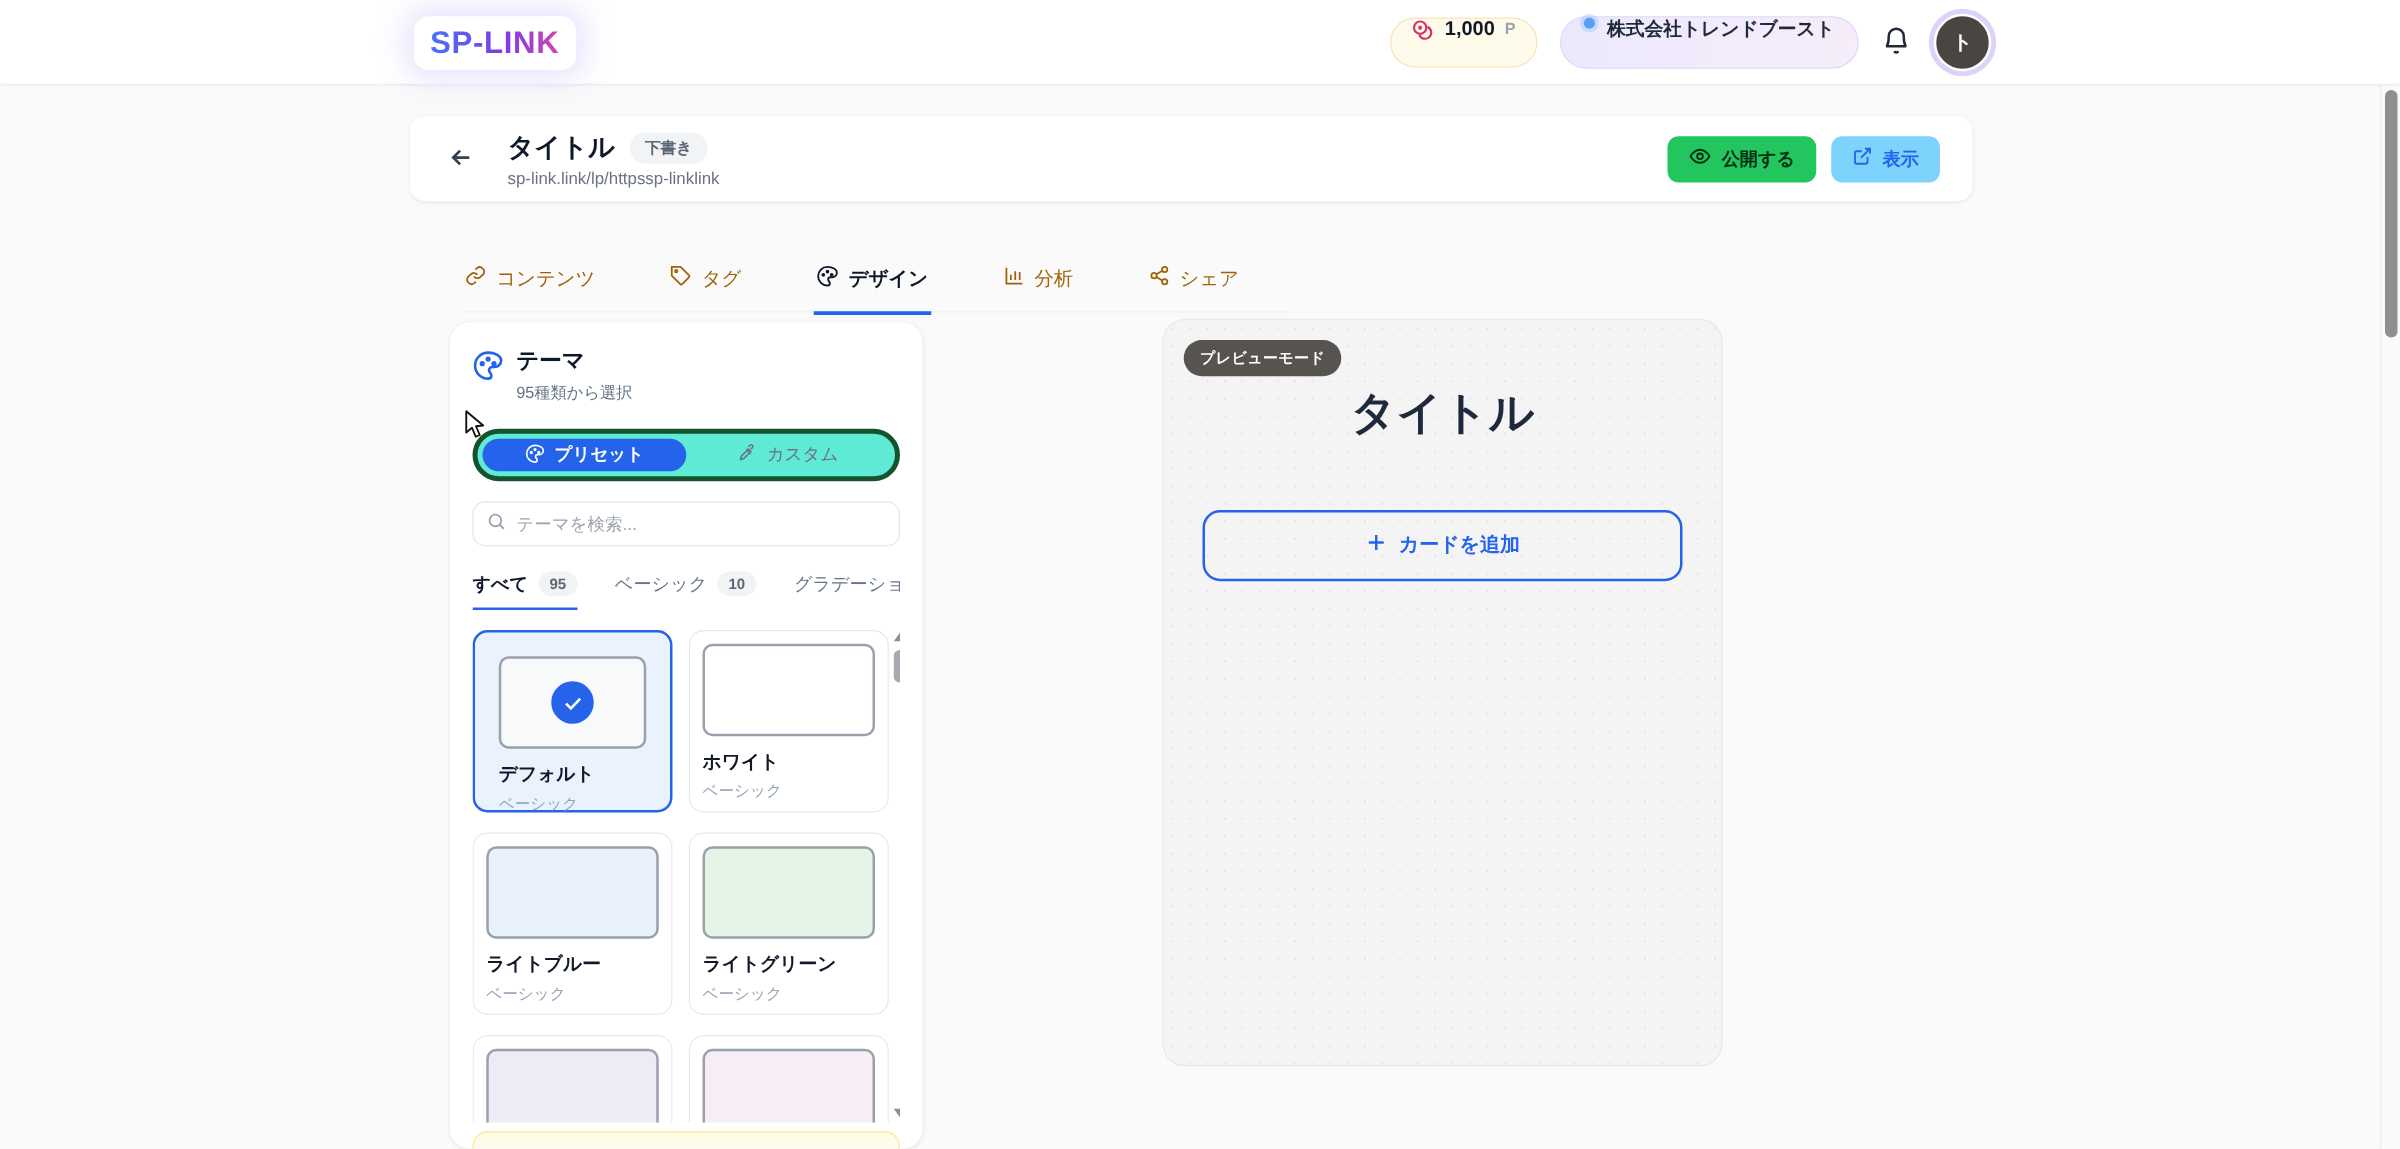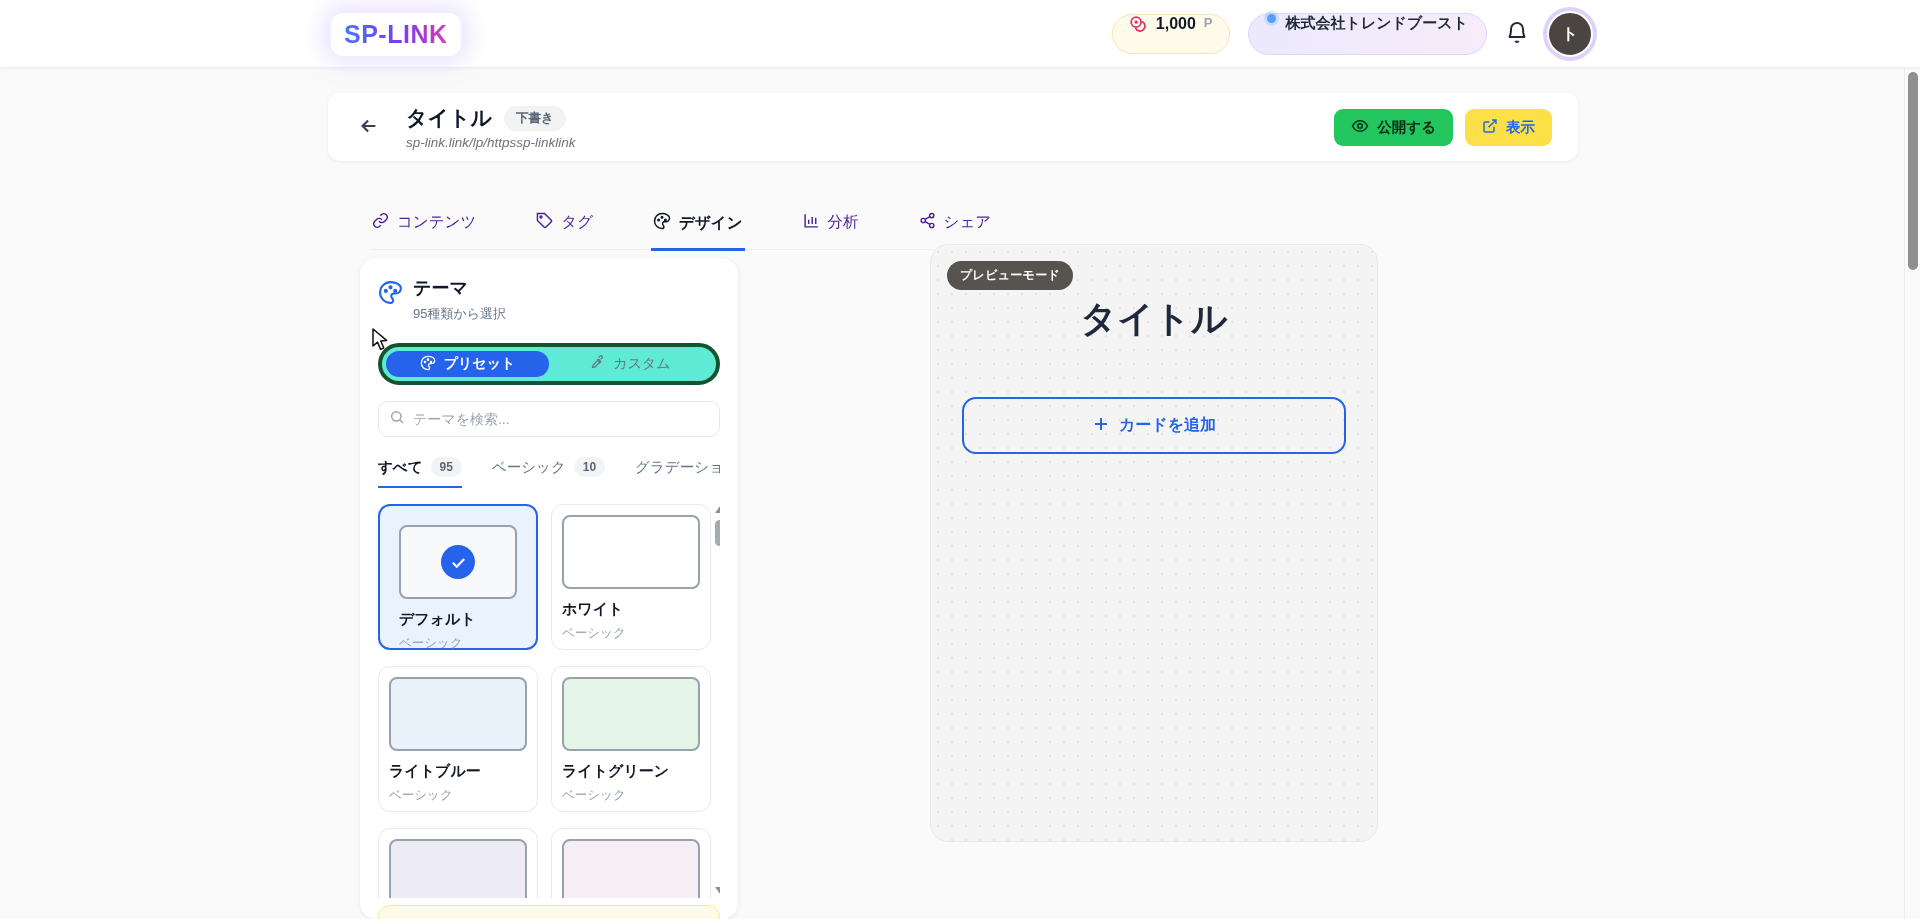--- a/index.html
+++ b/index.html
@@ -43,33 +43,33 @@
   
   .page-header-card { position:absolute; left:328px; top:93px; width:1250px; height:68px;
     background:#ffffff; border-radius:12px; box-shadow:0 1px 3px rgba(0,0,0,.07);
     display:flex; align-items:center; justify-content:space-between; padding:0 26px; }
   .ph-left { display:flex; align-items:center; gap:22px; }
   .back-btn { background:none; border:none; cursor:pointer; display:flex; padding:4px; }
   .title-row { display:flex; align-items:center; gap:12px; }
   .page-title { font-size:21px; font-weight:800; color:#0f172a; }
   .status-badge { background:#f1f3f5; color:#5b6774; font-size:12.5px; font-weight:600;
     padding:4px 12px; border-radius:999px; }
-  .page-url { font-size:13.5px; color:#6b7280; margin-top:3px;font-style:italic; }
+  .page-url { font-size:13.5px; color:#6b7280; margin-top:3px; }
   .ph-right { display:flex; align-items:center; gap:12px; }
   .publish-btn { display:flex; align-items:center; gap:8px; height:37px; padding:0 17px;
     background:#22c55e; color:#052e16; border:none; border-radius:9px;
     font-size:14.5px; font-weight:700; cursor:pointer; font-family:inherit; }
   .view-btn { display:flex; align-items:center; gap:8px; height:37px; padding:0 17px;
-    background:#fde047; color:#2563eb; border:none; border-radius:9px;
+    background:#7dd3fc; color:#2563eb; border:none; border-radius:9px;
     font-size:14.5px; font-weight:700; cursor:pointer; font-family:inherit; }
 
   
   .tabs { position:absolute; left:370px; top:202px; width:662px; height:48px;
     display:flex; align-items:flex-start; gap:56px; border-bottom:1px solid #eef0f3; }
-  .tab { display:flex; align-items:center; gap:8px; font-size:15.5px; color:#4c1d95;
+  .tab { display:flex; align-items:center; gap:8px; font-size:15.5px; color:#a16207;
     padding:10px 2px 14px; cursor:pointer; border-bottom:3px solid transparent; }
   .tab.active { color:#0f172a; font-weight:700; border-bottom-color:#2563eb; }
 
   
   .theme-panel { position:absolute; left:360px; top:258px; width:378px; height:661px;
     background:#ffffff; border-radius:16px; box-shadow:0 1px 4px rgba(0,0,0,.08);
     padding:18px; overflow:hidden; }
   .tp-header { display:flex; align-items:flex-start; gap:10px; }
   .tp-title { font-size:18px; font-weight:800; color:#0f172a; }
   .tp-sub { font-size:13px; color:#64748b; margin-top:5px; }
@@ -109,21 +109,21 @@
     border-bottom:7px solid #8b929c; cursor:pointer; }
   .arrow-down { position:absolute; bottom:4px; left:1px; width:0; height:0;
     border-left:5px solid transparent; border-right:5px solid transparent;
     border-top:7px solid #8b929c; cursor:pointer; }
   .list-thumb { position:absolute; top:16px; left:1px; width:9px; height:26px;
     border-radius:5px; background:#a6abb3; cursor:grab; }
   .tip-box { position:absolute; left:18px; right:18px; top:647px; height:44px;
     background:#fefce8; border:1px solid #fde68a; border-radius:12px; }
 
   
-  .preview-panel { position:absolute; left:930px; top:244px; width:448px; height:598px;
+  .preview-panel { position:absolute; left:930px; top:255px; width:448px; height:598px;
     background:#f4f4f5; border:1px solid #e9e9eb; border-radius:18px;
     background-image:radial-gradient(#e4e4e7 1px, transparent 1px);
     background-size:14px 14px; }
   .preview-badge { position:absolute; left:16px; top:16px; background:#57534e;
     color:#ffffff; font-size:12px; font-weight:700; padding:6px 13px;
     border-radius:999px; letter-spacing:.3px; }
   .preview-title { position:absolute; left:0; right:0; top:50px; text-align:center;
     font-size:36px; font-weight:800; color:#1e293b; }
   .add-card-btn { position:absolute; left:31px; top:152px; width:384px; height:57px;
     border:2px solid #2563eb; border-radius:14px; background:transparent;

